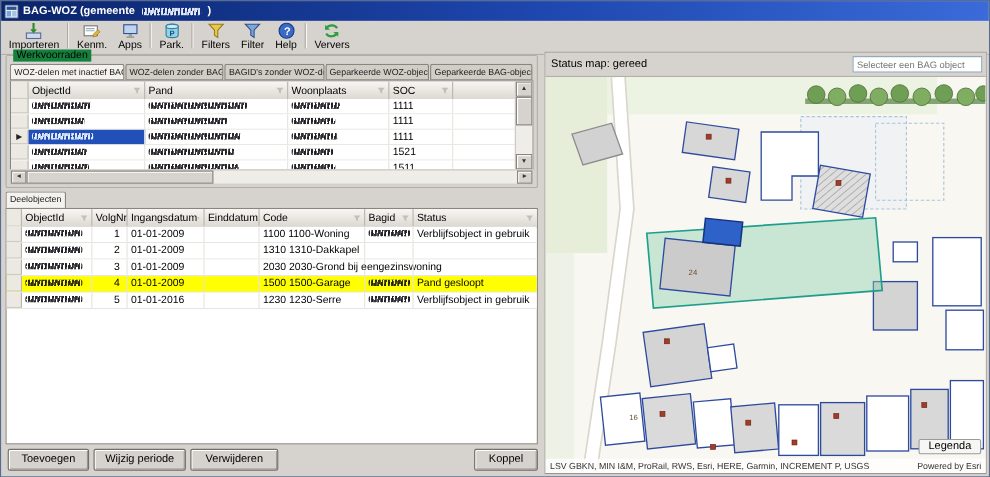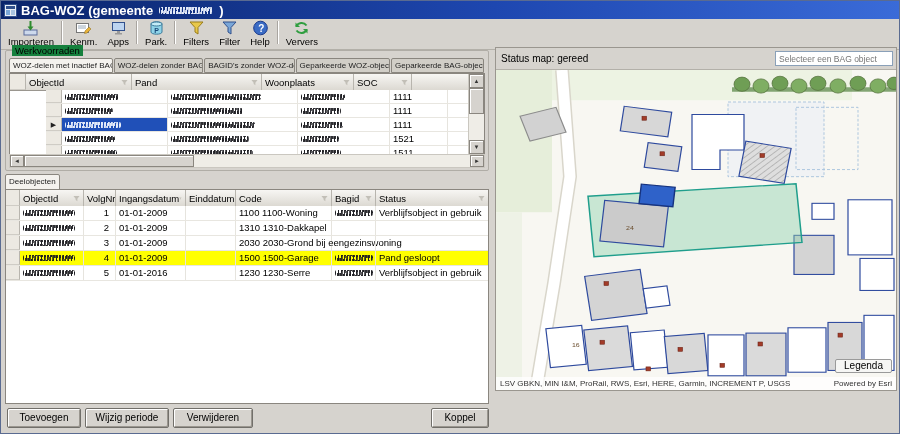--- a/index.html
+++ b/index.html
@@ -1,50 +1,50 @@
 <!DOCTYPE html>
 <html><head>
 <meta charset="utf-8">
 <style>
   html,body{margin:0;padding:0;background:#fff;font-family:"Liberation Sans","DejaVu Sans",sans-serif;}
   #window{position:relative;width:900px;height:434px;background:#d6d3ce;border:1px solid #5a6b91;box-sizing:border-box;overflow:hidden;}
 
   
-  .titlebar{position:absolute;top:0;left:0;right:0;height:18px;background:linear-gradient(90deg,#0a246a 0%,#1e47b0 55%,#3a6bd8 100%);display:flex;align-items:center;gap:4px;padding-left:3px;color:#fff;font-size:13px;font-weight:bold;}
+  .titlebar{position:absolute;top:0;left:0;right:0;height:18px;background:linear-gradient(90deg,#0a246a 0%,#1e47b0 55%,#3a6bd8 100%);display:flex;align-items:center;gap:4px;padding-left:3px;color:#fff;font-size:10px;font-weight:bold;}
   .titlebar .scr{height:7px;margin:0 2px;}
 
   
   .toolbar{position:absolute;top:18px;left:0;right:0;height:28px;background:#d6d3ce;border-bottom:1px solid #b3b0a9;display:flex;align-items:flex-start;padding:1px 2px;}
   .tb-item{display:flex;flex-direction:column;align-items:center;padding:0 5px;height:27px;cursor:default;}
   .tb-item .ic{height:16px;display:flex;align-items:center;}
   .tb-item .lbl{font-size:9.5px;line-height:11px;color:#000;white-space:nowrap;}
   .tb-sep{width:1px;height:23px;background:#a9a5a0;border-right:1px solid #fff;margin:1px 2px;}
 
   
   .left{position:absolute;top:46px;left:4px;width:486px;height:384px;}
-  .right{position:absolute;top:46px;left:494px;width:402px;height:344px;border:1px solid #9a968f;box-sizing:border-box;background:#f7f5ef;}
+  .right{position:absolute;top:46px;left:494px;width:402px;height:384px;border:1px solid #9a968f;box-sizing:border-box;background:#f7f5ef;}
 
   
   .grpbox{position:absolute;top:3px;left:0;width:484px;height:121px;border:1px solid #b0ada6;border-radius:2px;box-sizing:border-box;}
   .grplegend{position:absolute;top:-6px;left:6px;font-size:9.5px;background:#15803d;padding:0 3px;line-height:11px;}
 
   
   .tabs{position:absolute;display:flex;overflow:hidden;}
   .tabs1{top:7px;left:3px;right:3px;height:15px;}
   .tab{font-size:8px;line-height:12px;padding:1px 3px;background:#d1cec7;border:1px solid #8a867f;border-radius:2px 2px 0 0;margin-right:1px;color:#222;white-space:nowrap;overflow:hidden;min-width:0;box-sizing:border-box;}
   .tab.active{background:#f4f2ee;}
 
   
   .grid{position:absolute;background:#fff;border:1px solid #8a867f;box-sizing:border-box;overflow:hidden;}
   .grid1{top:22px;left:3px;right:3px;height:82px;}
   .grid2{top:142px;left:0;width:484px;bottom:27px;}
   .h{display:flex;background:linear-gradient(#f7f6f3,#dcd9d2);border-bottom:1px solid #9a968f;height:16px;}
   .hc{display:flex;align-items:center;justify-content:space-between;font-size:9.5px;padding:0 3px;border-right:1px solid #b8b5ae;box-sizing:border-box;overflow:hidden;white-space:nowrap;}
   .r{display:flex;border-bottom:1px solid #e8e6e0;background:#fff;}
-  .r1{height:13px;margin-left:36px;}
+  .r1{height:13px;}
   .r2{height:14px;}
   .c{font-size:9.5px;line-height:13px;padding:0 3px;border-right:1px solid #e6e4de;box-sizing:border-box;overflow:hidden;white-space:nowrap;background:transparent;}
   .r2 .c{line-height:14px;}
   .selc{background:#ece9e2;border-right:1px solid #b8b5ae;border-bottom:1px solid #cfccc5;text-align:center;font-size:7px;line-height:13px;color:#222;}
   .selblue{background:#2050b8;}
   .rowy{background:#ffff00;}
   .num{text-align:right;padding-right:6px;}
   .ovf{overflow:visible;}
 
   

